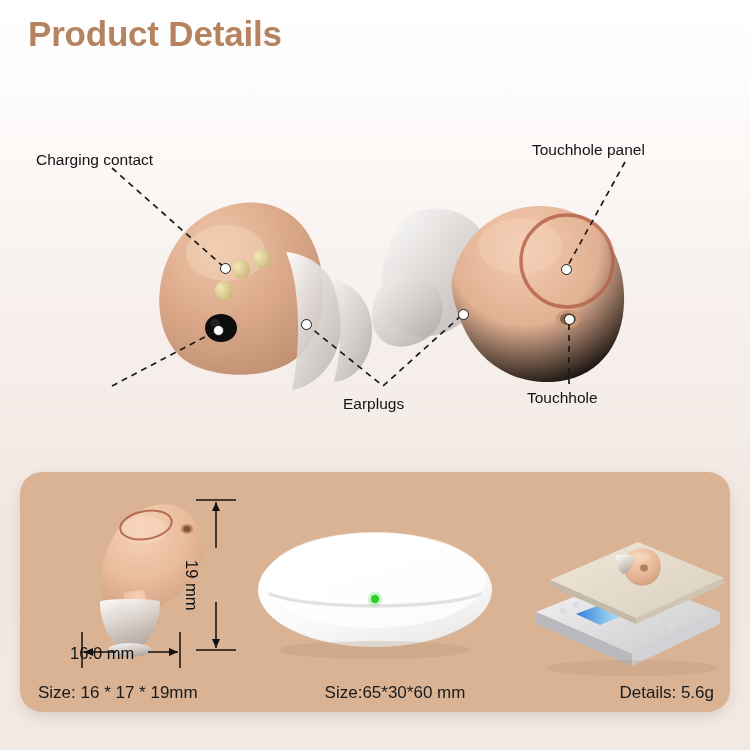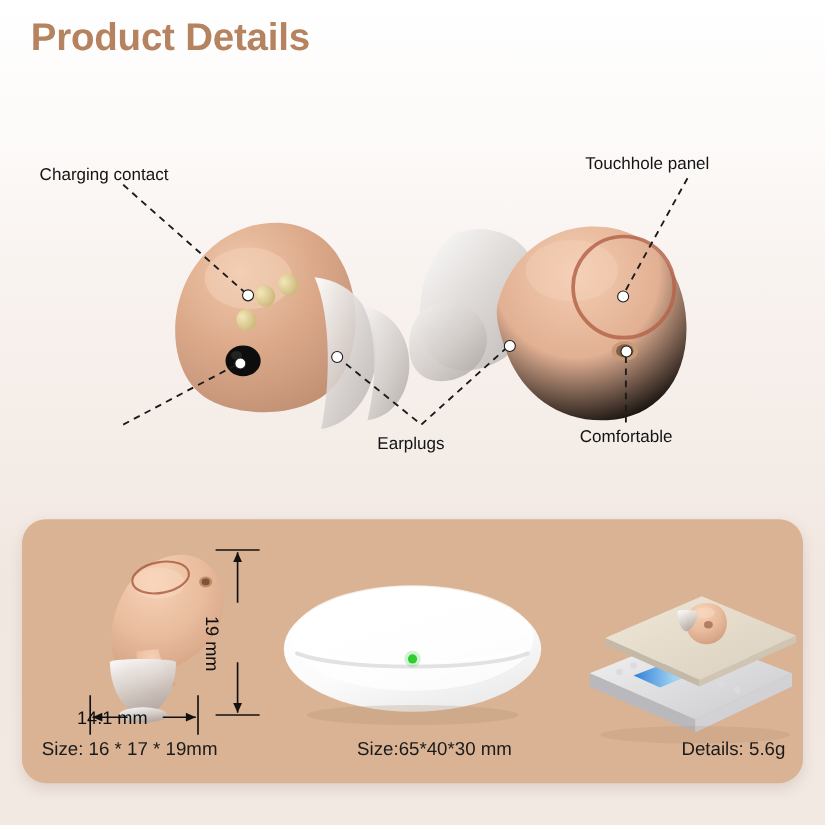--- a/index.html
+++ b/index.html
@@ -87,21 +87,21 @@
     border-radius: 22px;
     box-shadow: 0 5px 12px rgba(120, 90, 65, 0.16);
   }
   .spec-captions {
     position: absolute;
     left: 20px;
     top: 672px;
     width: 710px;
     height: 40px;
     display: flex;
-    align-items: flex-start;
+    align-items: center;
   }
   .spec-cap {
     font-size: 17px;
     color: #1a1a1a;
     text-align: center;
     line-height: 1;
     white-space: nowrap;
   }
   .spec-cap.a { width: 250px; text-align: left; padding-left: 18px; box-sizing: border-box; }
   .spec-cap.b { width: 250px; }
@@ -225,21 +225,21 @@
     <span class="dot" style="left:220px; top:135px;"></span>
     <span class="dot" style="left:213px; top:197px;"></span>
     <span class="dot" style="left:301px; top:191px;"></span>
     <span class="dot" style="left:458px; top:181px;"></span>
     <span class="dot" style="left:561px; top:136px;"></span>
     <span class="dot" style="left:564px; top:186px;"></span>
 
     <div class="callout c-charging">Charging contact</div>
     <div class="callout c-touchhole">Touchhole panel</div>
     <div class="callout c-earplugs">Earplugs</div>
-    <div class="callout c-microphone">Comfortable</div>
+    <div class="callout c-microphone">Touchhole</div>
   </div>
 
   <div class="spec-panel">
 
     <svg width="710" height="240" viewBox="0 0 710 240">
       <defs>
         <radialGradient id="miniBud" cx="38%" cy="22%" r="85%">
           <stop offset="0%" stop-color="#f7d2b6"></stop>
           <stop offset="55%" stop-color="#e8bb9c"></stop>
           <stop offset="100%" stop-color="#cf9d7e"></stop>
@@ -344,21 +344,21 @@
                   C600 102 596 94 596 84 Z" fill="url(#miniTip)"></path>
         </g>
 
         <ellipse cx="612" cy="196" rx="86" ry="8" fill="#b08b6c" opacity="0.22"></ellipse>
       </g>
     </svg>
 
   </div>
 
   <div class="dim dim-19">19 mm</div>
-  <div class="dim dim-16">14.1 mm</div>
+  <div class="dim dim-16">16.0 mm</div>
 
   <div class="spec-captions">
     <div class="spec-cap a">Size: 16 * 17 * 19mm</div>
-    <div class="spec-cap b">Size:65*40*30 mm</div>
+    <div class="spec-cap b">Size:65*30*60 mm</div>
     <div class="spec-cap c">Details: 5.6g</div>
   </div>
 
 </div>
 
 </body></html>

